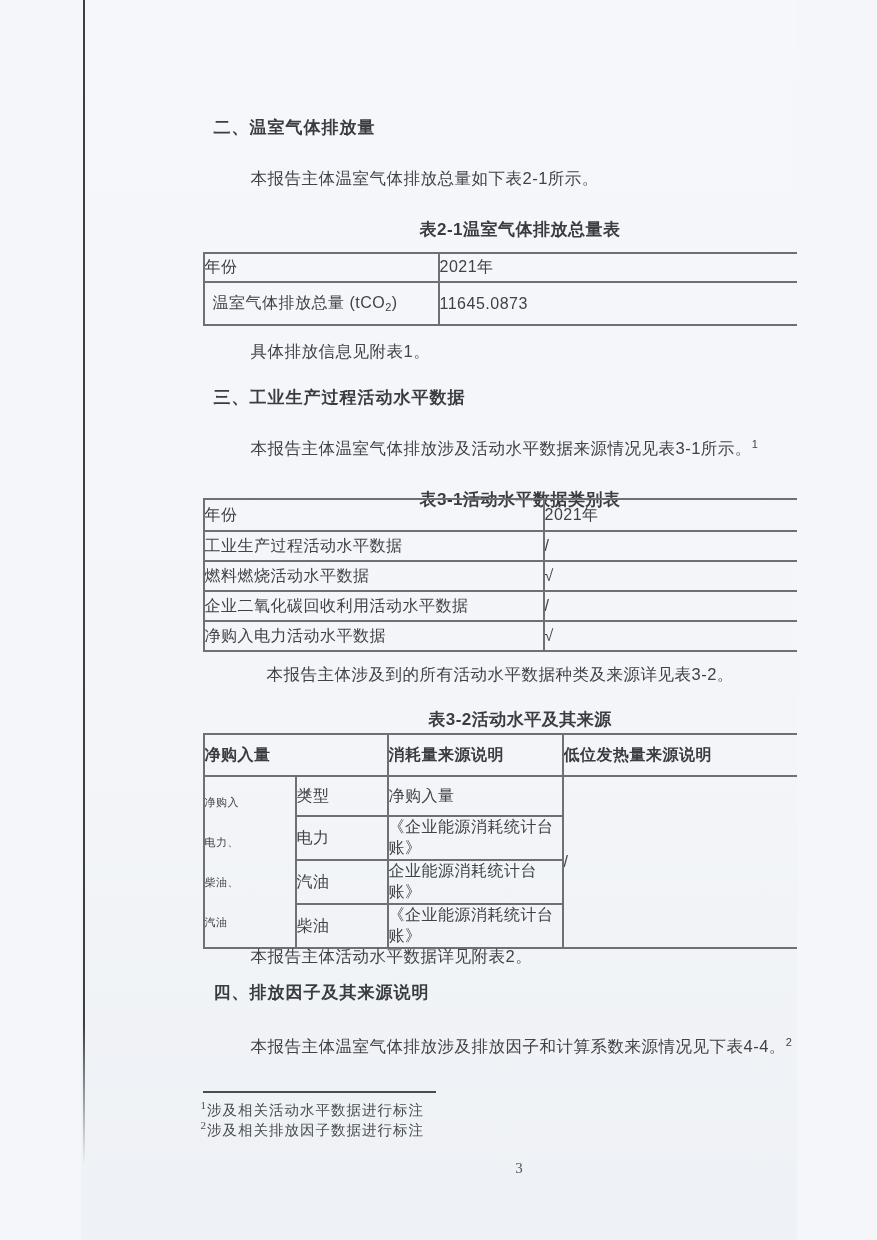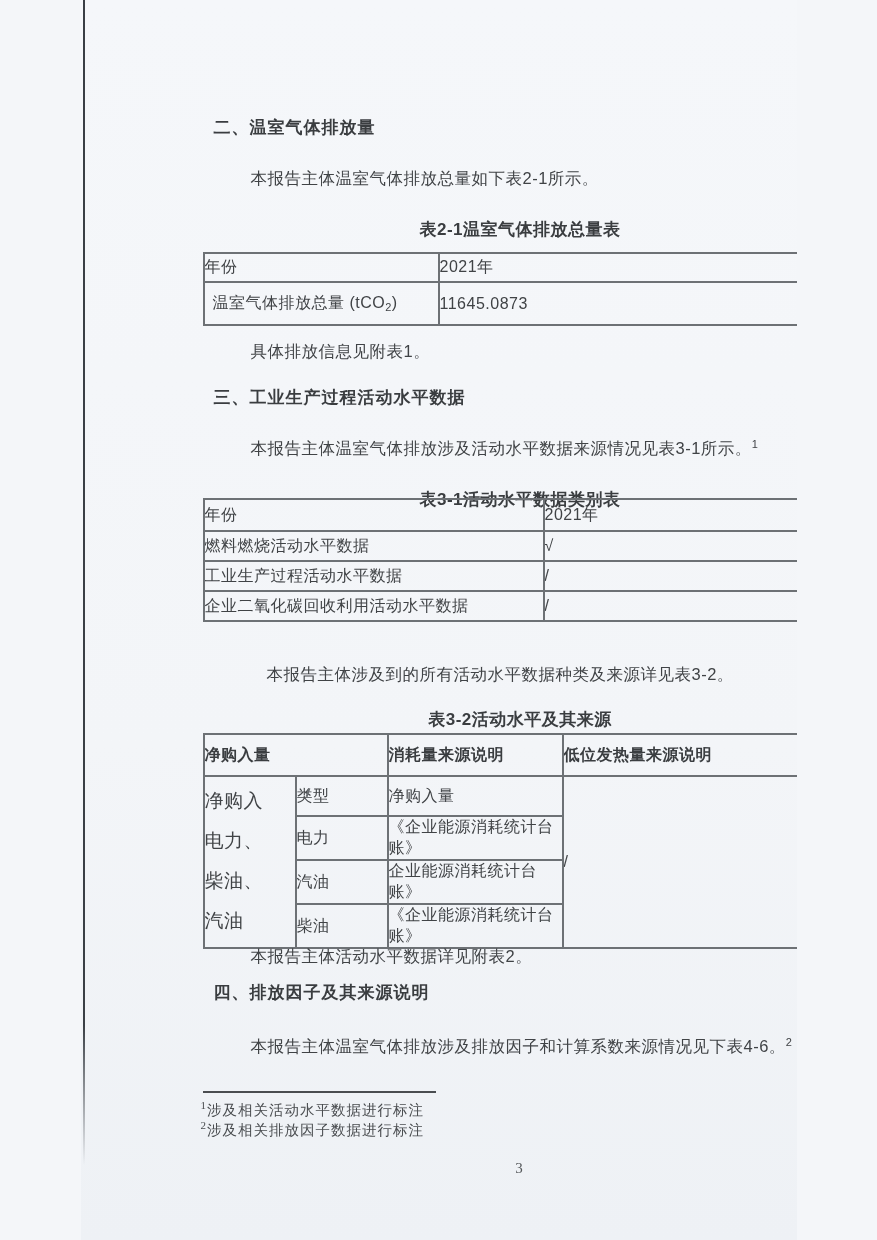--- a/index.html
+++ b/index.html
@@ -63,21 +63,21 @@
   .t31 .c2{width:295px;}
   .t31 .hrow td{height:32px;}
   .t31 .drow td{height:30px;}
   .t32{width:628px;}
   .t32 .g1{width:54px;}
   .t32 .g2{width:132px;}
   .t32 .g3{width:175px;}
   .t32 .g4{width:267px;}
   .t32 .hrow td{height:42px;font-weight:bold;color:#3a3d40;}
   .t32 .drow td{height:40px;}
-  .t32 .group-cell{font-size:19px;line-height:40px;padding:0;font-family:Liberation Mono, monospace;}
+  .t32 .group-cell{font-size:11px;line-height:40px;padding:0;}
   .fn-rule{
     left:122px;top:1091px;width:233px;height:2px;background:#4a4d50;
   }
   .fn{
     left:120px;
     font-family:"Liberation Serif","DejaVu Serif",serif;
     font-size:14.5px;color:#4a4d50;white-space:nowrap;letter-spacing:1px;
   }
   .page-num{
     left:0;top:1160px;width:877px;text-align:center;
@@ -118,30 +118,34 @@
   <div class="abs para" style="top:438px;"><span>本报告主体温室气体排放涉及活动水平数据来源情况见表3-1所示。</span><sup>1</sup></div>
   <div class="abs tbl-title" style="top:488px;">表3-1活动水平数据类别表</div>
 
   <table class="abs t31" style="left:122px;top:498px;">
     <tbody>
         <tr class="hrow">
       <td class="c1">年份</td>
       <td class="c2">2021年</td>
     </tr>
     <tr class="drow">
+      <td class="c1">工业生产过程活动水平数据</td>
+      <td class="c2">/</td>
+    </tr>
+    <tr class="drow">
       <td class="c1">燃料燃烧活动水平数据</td>
       <td class="c2">√</td>
     </tr>
     <tr class="drow">
-      <td class="c1">工业生产过程活动水平数据</td>
+      <td class="c1">企业二氧化碳回收利用活动水平数据</td>
       <td class="c2">/</td>
     </tr>
     <tr class="drow">
-      <td class="c1">企业二氧化碳回收利用活动水平数据</td>
-      <td class="c2">/</td>
+      <td class="c1">净购入电力活动水平数据</td>
+      <td class="c2">√</td>
     </tr>
   </tbody>
     </table>
 
   <div class="abs para" style="top:664px;margin-left:16px;">本报告主体涉及到的所有活动水平数据种类及来源详见表3-2。</div>
   <div class="abs tbl-title" style="top:708px;">表3-2活动水平及其来源</div>
 
   <table class="abs t32" style="left:122px;top:733px;">
     <tbody>
         <tr class="hrow">
@@ -173,20 +177,20 @@
       <td class="g3">《企业能源消耗统计台账》</td>
     </tr>
   </tbody>
     </table>
 
   <div class="scan-artifact"></div>
 
   <div class="abs para" style="top:946px;">本报告主体活动水平数据详见附表2。</div>
 
   <div class="abs heading" style="top:981px;">四、排放因子及其来源说明</div>
-  <div class="abs para" style="top:1036px;"><span>本报告主体温室气体排放涉及排放因子和计算系数来源情况见下表4-6。</span><sup>2</sup></div>
+  <div class="abs para" style="top:1036px;"><span>本报告主体温室气体排放涉及排放因子和计算系数来源情况见下表4-4。</span><sup>2</sup></div>
 
   <div class="abs fn-rule"></div>
   <div class="abs fn" style="top:1099px;"><sup>1</sup><span>涉及相关活动水平数据进行标注</span></div>
   <div class="abs fn" style="top:1119px;"><sup>2</sup><span>涉及相关排放因子数据进行标注</span></div>
 
   <div class="abs page-num">3</div>
 </div>
 
 </body></html>

